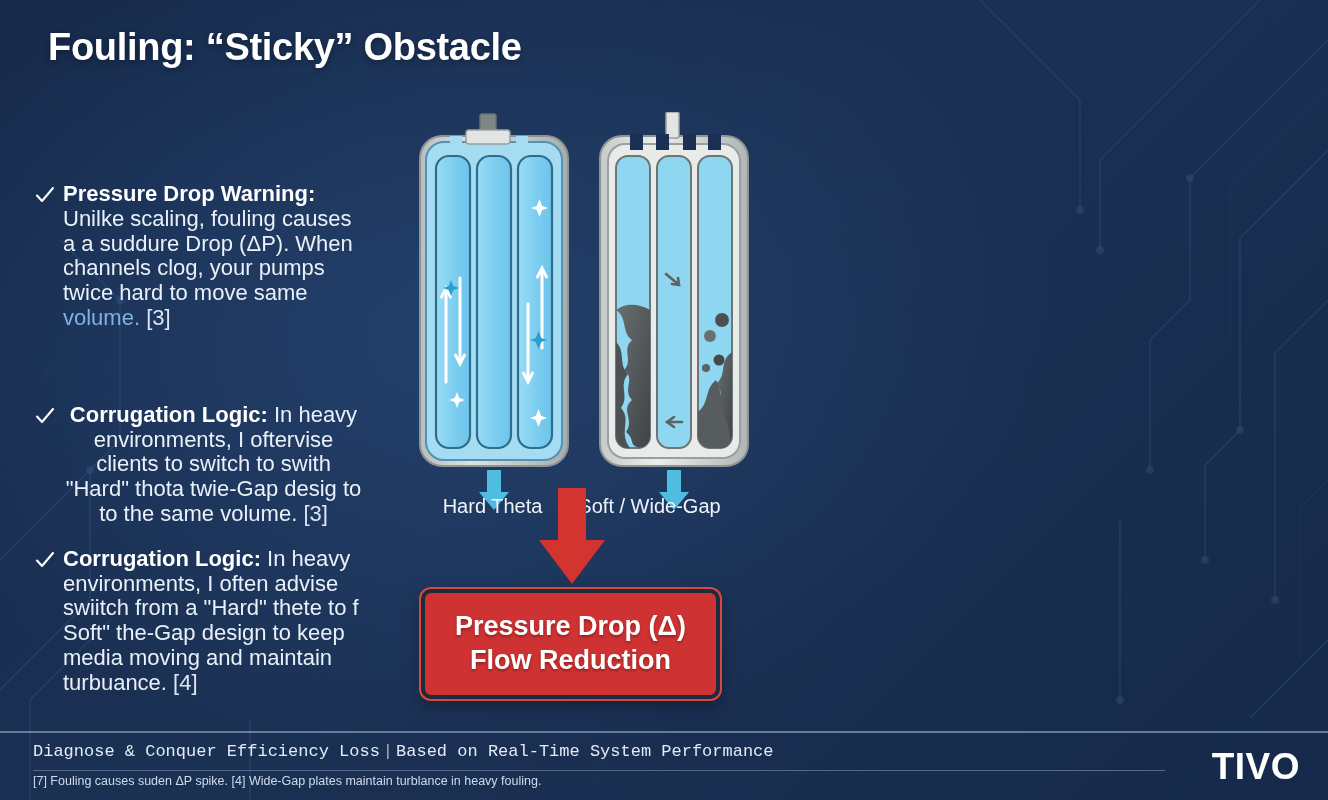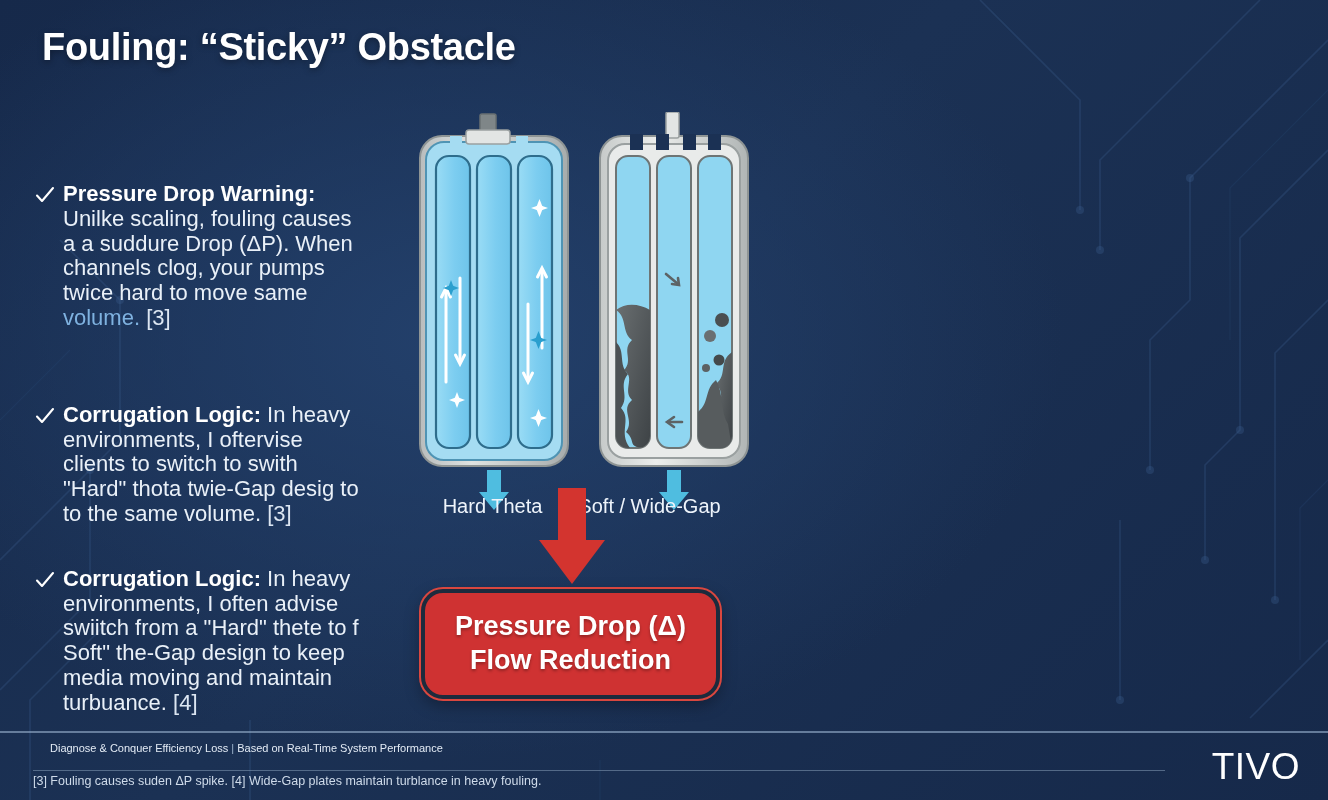--- a/index.html
+++ b/index.html
@@ -21,21 +21,21 @@
 
   
   .circuit {
     position: absolute;
     inset: 0;
     pointer-events: none;
   }
   .circuit svg { display: block; width: 100%; height: 100%; }
 
   
-  .header { position: absolute; left: 42px; top: 26px; }
+  .header { position: absolute; left: 48px; top: 26px; }
   .title {
     font-size: 38px;
     font-weight: bold;
     color: #ffffff;
     letter-spacing: -0.3px;
     line-height: 1.15;
     margin: 0;
     text-shadow: 0 2px 6px rgba(0,0,0,.35);
   }
   .subtitle {
@@ -48,21 +48,21 @@
   
   .bullets {
     position: absolute;
     left: 34px;
     top: 182px;
     width: 330px;
   }
   .bullet { position: relative; padding-left: 29px; }
   .bullet + .bullet { margin-top: 0; }
   .b1 { margin-bottom: 72px; }
-  .b2 { margin-bottom: 40px; }
+  .b2 { margin-bottom: 20px; text-align: center; }
   .check {
     position: absolute;
     left: 0;
     top: 2px;
     width: 22px;
     height: 22px;
     color: #ffffff;
   }
   .check svg { display: block; }
   .btext {
@@ -95,21 +95,21 @@
   .big-arrow { position: absolute; left: 533px; top: 488px; }
 
   
   .callout {
     position: absolute;
     left: 421px;
     top: 589px;
     width: 299px;
     height: 110px;
     box-sizing: border-box;
-    border-radius: 22px;
+    border-radius: 10px;
     background: #cf3232;
     border: 4px solid #1d2b3d;
     box-shadow: 0 0 0 2px #d9473f, 0 6px 16px rgba(0,0,0,.35);
     display: flex;
     flex-direction: column;
     align-items: center;
     justify-content: center;
     gap: 2px;
   }
   .callout-line {
@@ -124,25 +124,26 @@
   
   .rule-top {
     position: absolute;
     left: 0; right: 0; top: 731px;
     height: 2px;
     background: #8fa8c4;
     opacity: .65;
   }
   .footer-main {
     position: absolute;
-    left: 50px;
+    left: 33px;
     top: 742px;
-    font-size: 11px;
+    font-size: 17px;
     color: #e3ebf5;
     white-space: nowrap;
+    font-family: Liberation Mono, monospace;
   }
   .footer-main .sep { color: #9fb4cd; padding: 0 3px; }
   .rule-mid {
     position: absolute;
     left: 33px;
     top: 770px;
     width: 1132px;
     height: 1px;
     background: #7c93ae;
     opacity: .6;
@@ -153,21 +154,21 @@
     top: 774px;
     font-size: 12.5px;
     color: #cfdbea;
     white-space: nowrap;
   }
   .brand {
     position: absolute;
     right: 28px;
     top: 748px;
     font-size: 37px;
-    font-weight: normal;
+    font-weight: bold;
     color: #ffffff;
     letter-spacing: 0.5px;
     line-height: 1;
   }
 </style>
 </head>
 <body>
 
 <div id="slide">
 
@@ -395,17 +396,17 @@
   </div>
 
   <div class="rule-top"></div>
 
   <div class="footer-main">
     <span>Diagnose &amp; Conquer Efficiency Loss</span><span class="sep">|</span><span>Based on Real-Time System Performance</span>
   </div>
 
   <div class="rule-mid"></div>
 
-  <div class="footer-notes">[3] Fouling causes suden ΔP spike.  [4] Wide-Gap plates maintain turblance in heavy fouling.</div>
+  <div class="footer-notes">[7] Fouling causes suden ΔP spike.  [4] Wide-Gap plates maintain turblance in heavy fouling.</div>
 
   <div class="brand">TIVO</div>
 
 </div>
 
 </body></html>

